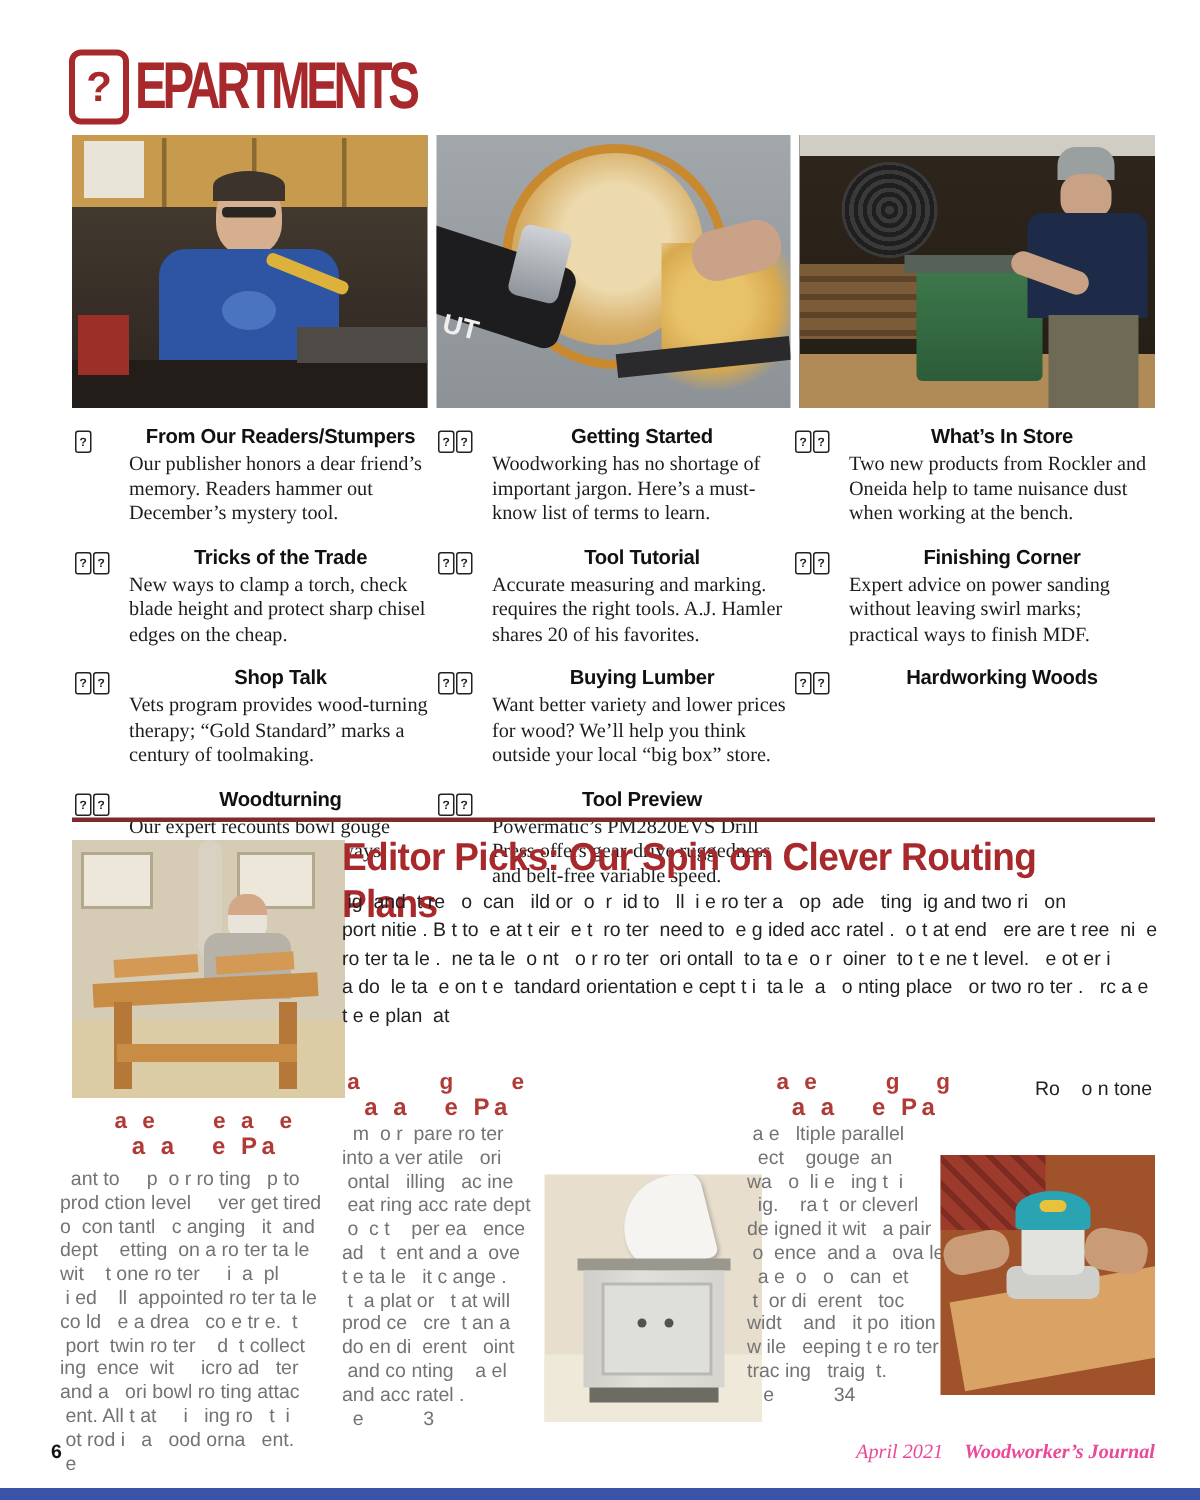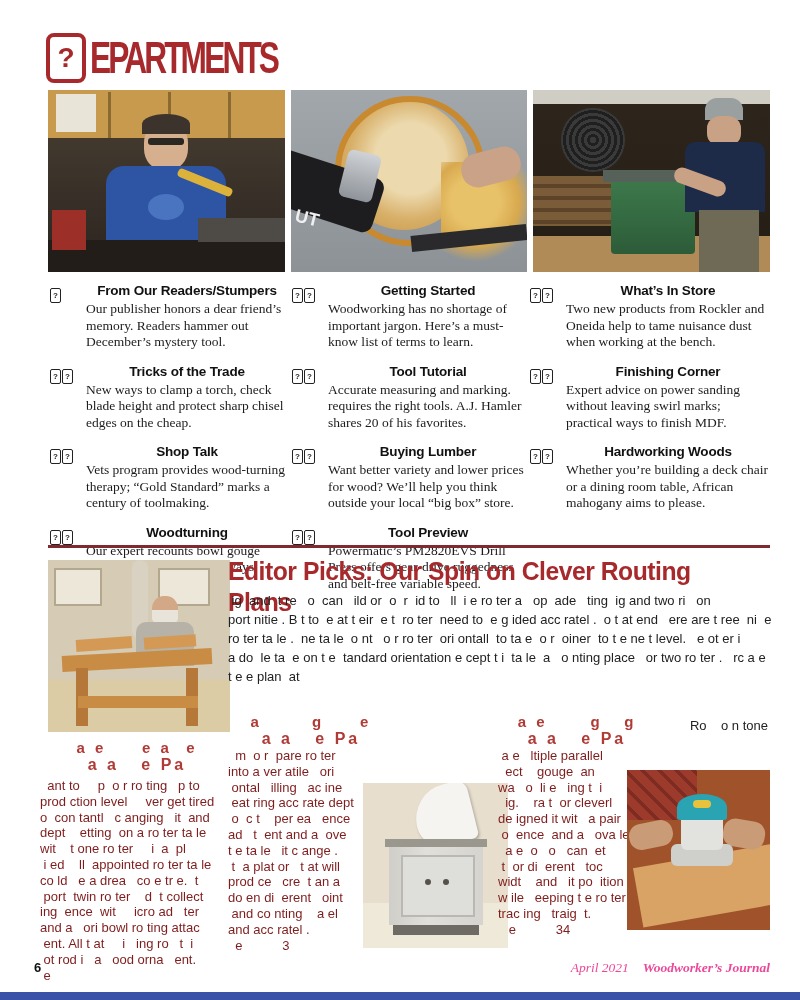--- a/index.html
+++ b/index.html
@@ -44,25 +44,25 @@
     font-weight:bold;font-size:26px;letter-spacing:-.5px;transform:scaleX(.95);transform-origin:left;}
   .ep-intro{position:absolute;left:228px;top:591px;width:545px;}
   .intro-line{white-space:pre;font-size:13px;line-height:19px;color:#222;}
   .ep-byline{position:absolute;left:228px;top:718px;width:540px;text-align:right;
     font-size:13px;color:#222;white-space:pre;}
 
   .sub-head{position:absolute;text-align:center;color:#b03a35;font-weight:bold;}
   .sub-head .l1{font-size:15px;letter-spacing:3px;white-space:pre;line-height:16px;}
   .sub-head .l2{font-size:16px;letter-spacing:3px;white-space:pre;line-height:17px;}
   .head-a{left:42px;top:740px;width:190px;}
-  .head-b{left:236px;top:714px;width:150px;}
+  .head-b{left:217px;top:714px;width:150px;}
   .head-d{left:498px;top:714px;width:158px;}
 
   .body-col{position:absolute;}
-  .body-line{white-space:pre;font-size:13px;line-height:15.8px;color:#7f1d1d;}
+  .body-line{white-space:pre;font-size:13px;line-height:15.8px;color:#737373;}
   .col-a{left:40px;top:778px;width:195px;}
   .col-b{left:228px;top:748px;width:140px;}
   .col-d{left:498px;top:748px;width:150px;}
 
   .cab-photo{left:363px;top:783px;width:145px;height:165px;background:#e7decd;}
   .jig-photo{left:627px;top:770px;width:143px;height:160px;background:#a0522a;}
 
   
   .footer-page{position:absolute;left:34px;top:960px;font-size:13px;font-weight:bold;}
   .footer-right{position:absolute;right:30px;top:960px;font-family:"Liberation Serif",serif;
@@ -196,21 +196,20 @@
       <div class="dept-pages"><span class="tofu">?</span><span class="tofu">?</span></div>
       <div class="dept-text">
           <div class="dept-title-s">Finishing Corner</div>
       <div class="dept-desc">Expert advice on power sanding without leaving swirl marks; practical ways to finish MDF.</div>
         </div>
     </div>
     <div class="dept-item">
       <div class="dept-pages"><span class="tofu">?</span><span class="tofu">?</span></div>
       <div class="dept-text">
           <div class="dept-title-s">Hardworking Woods</div>
-      <div class="dept-desc">Whether you’re building a deck chair or a dining room table, African mahogany aims to please.</div>
         </div>
     </div>
   </div>
 
   <div class="rule"></div>
 
   <div class="photo ep-photo">
     <div class="ph" style="left:6px;top:8px;width:44px;height:34px;background:#ece7d9;border:2px solid #b3a88e;"></div>
     <div class="ph" style="left:110px;top:8px;width:48px;height:34px;background:#ece7d9;border:2px solid #b3a88e;"></div>
     <div class="ph" style="left:84px;top:0;width:16px;height:78px;background:#d9d2c2;border-radius:8px;"></div>

